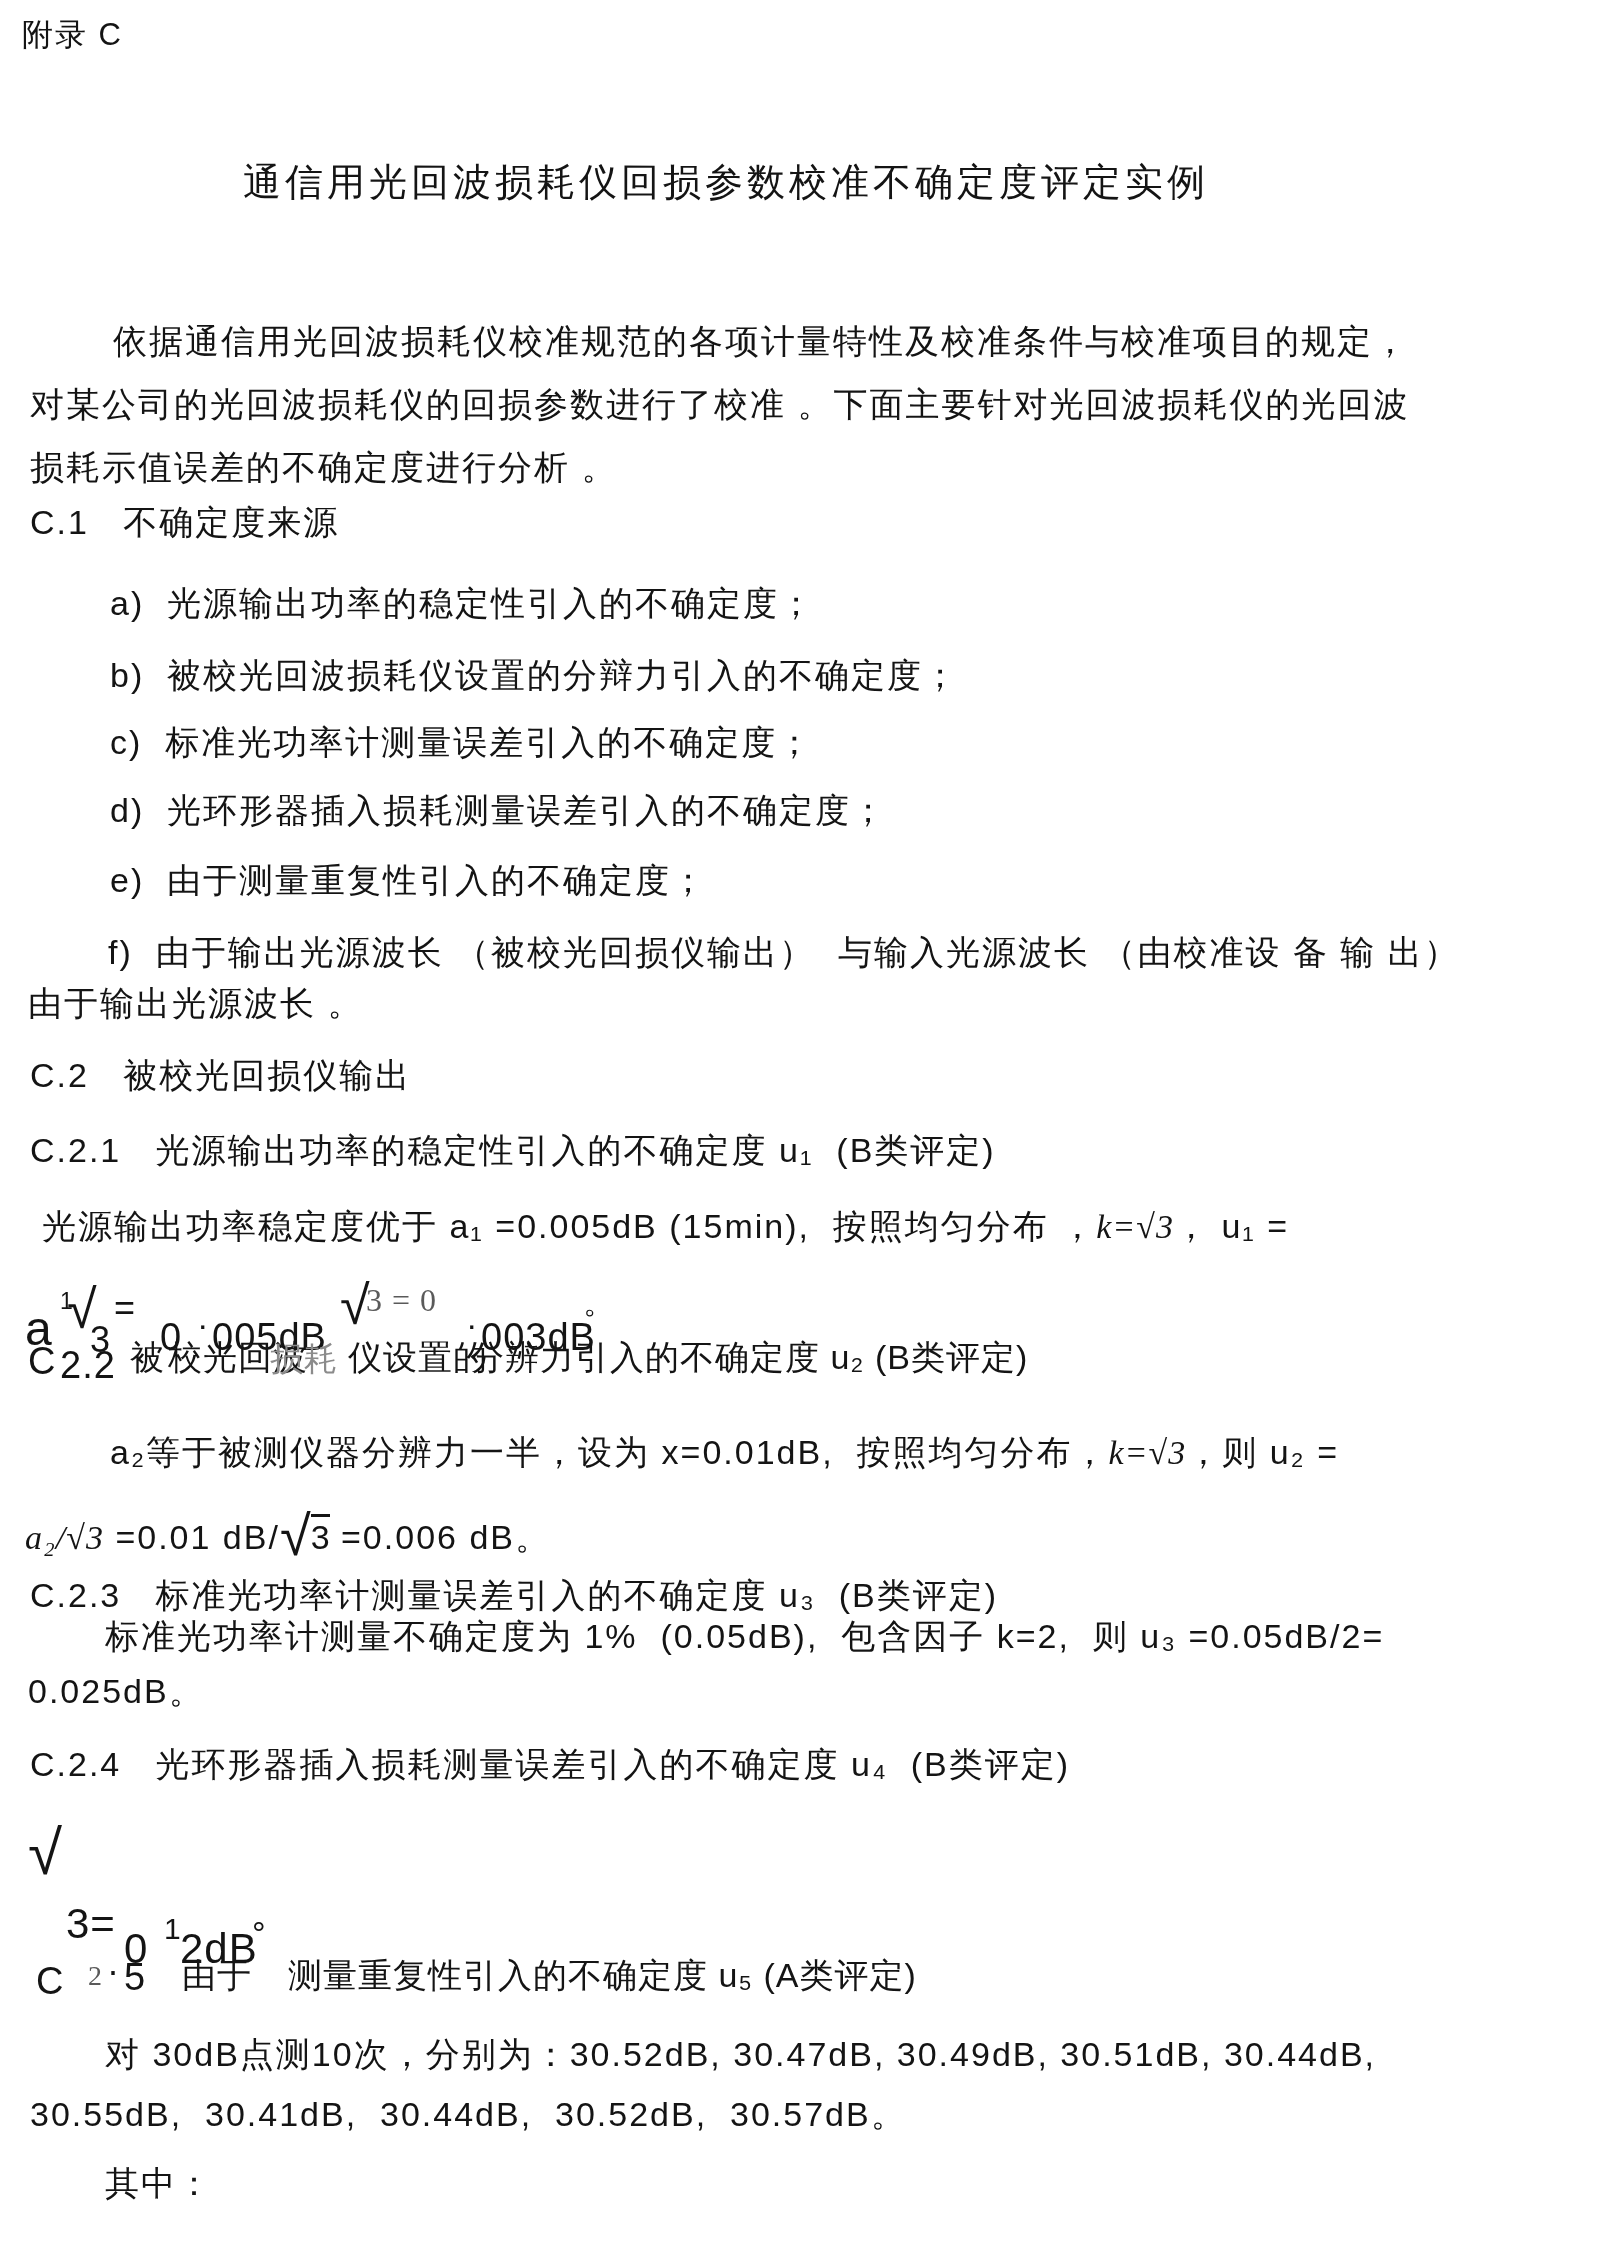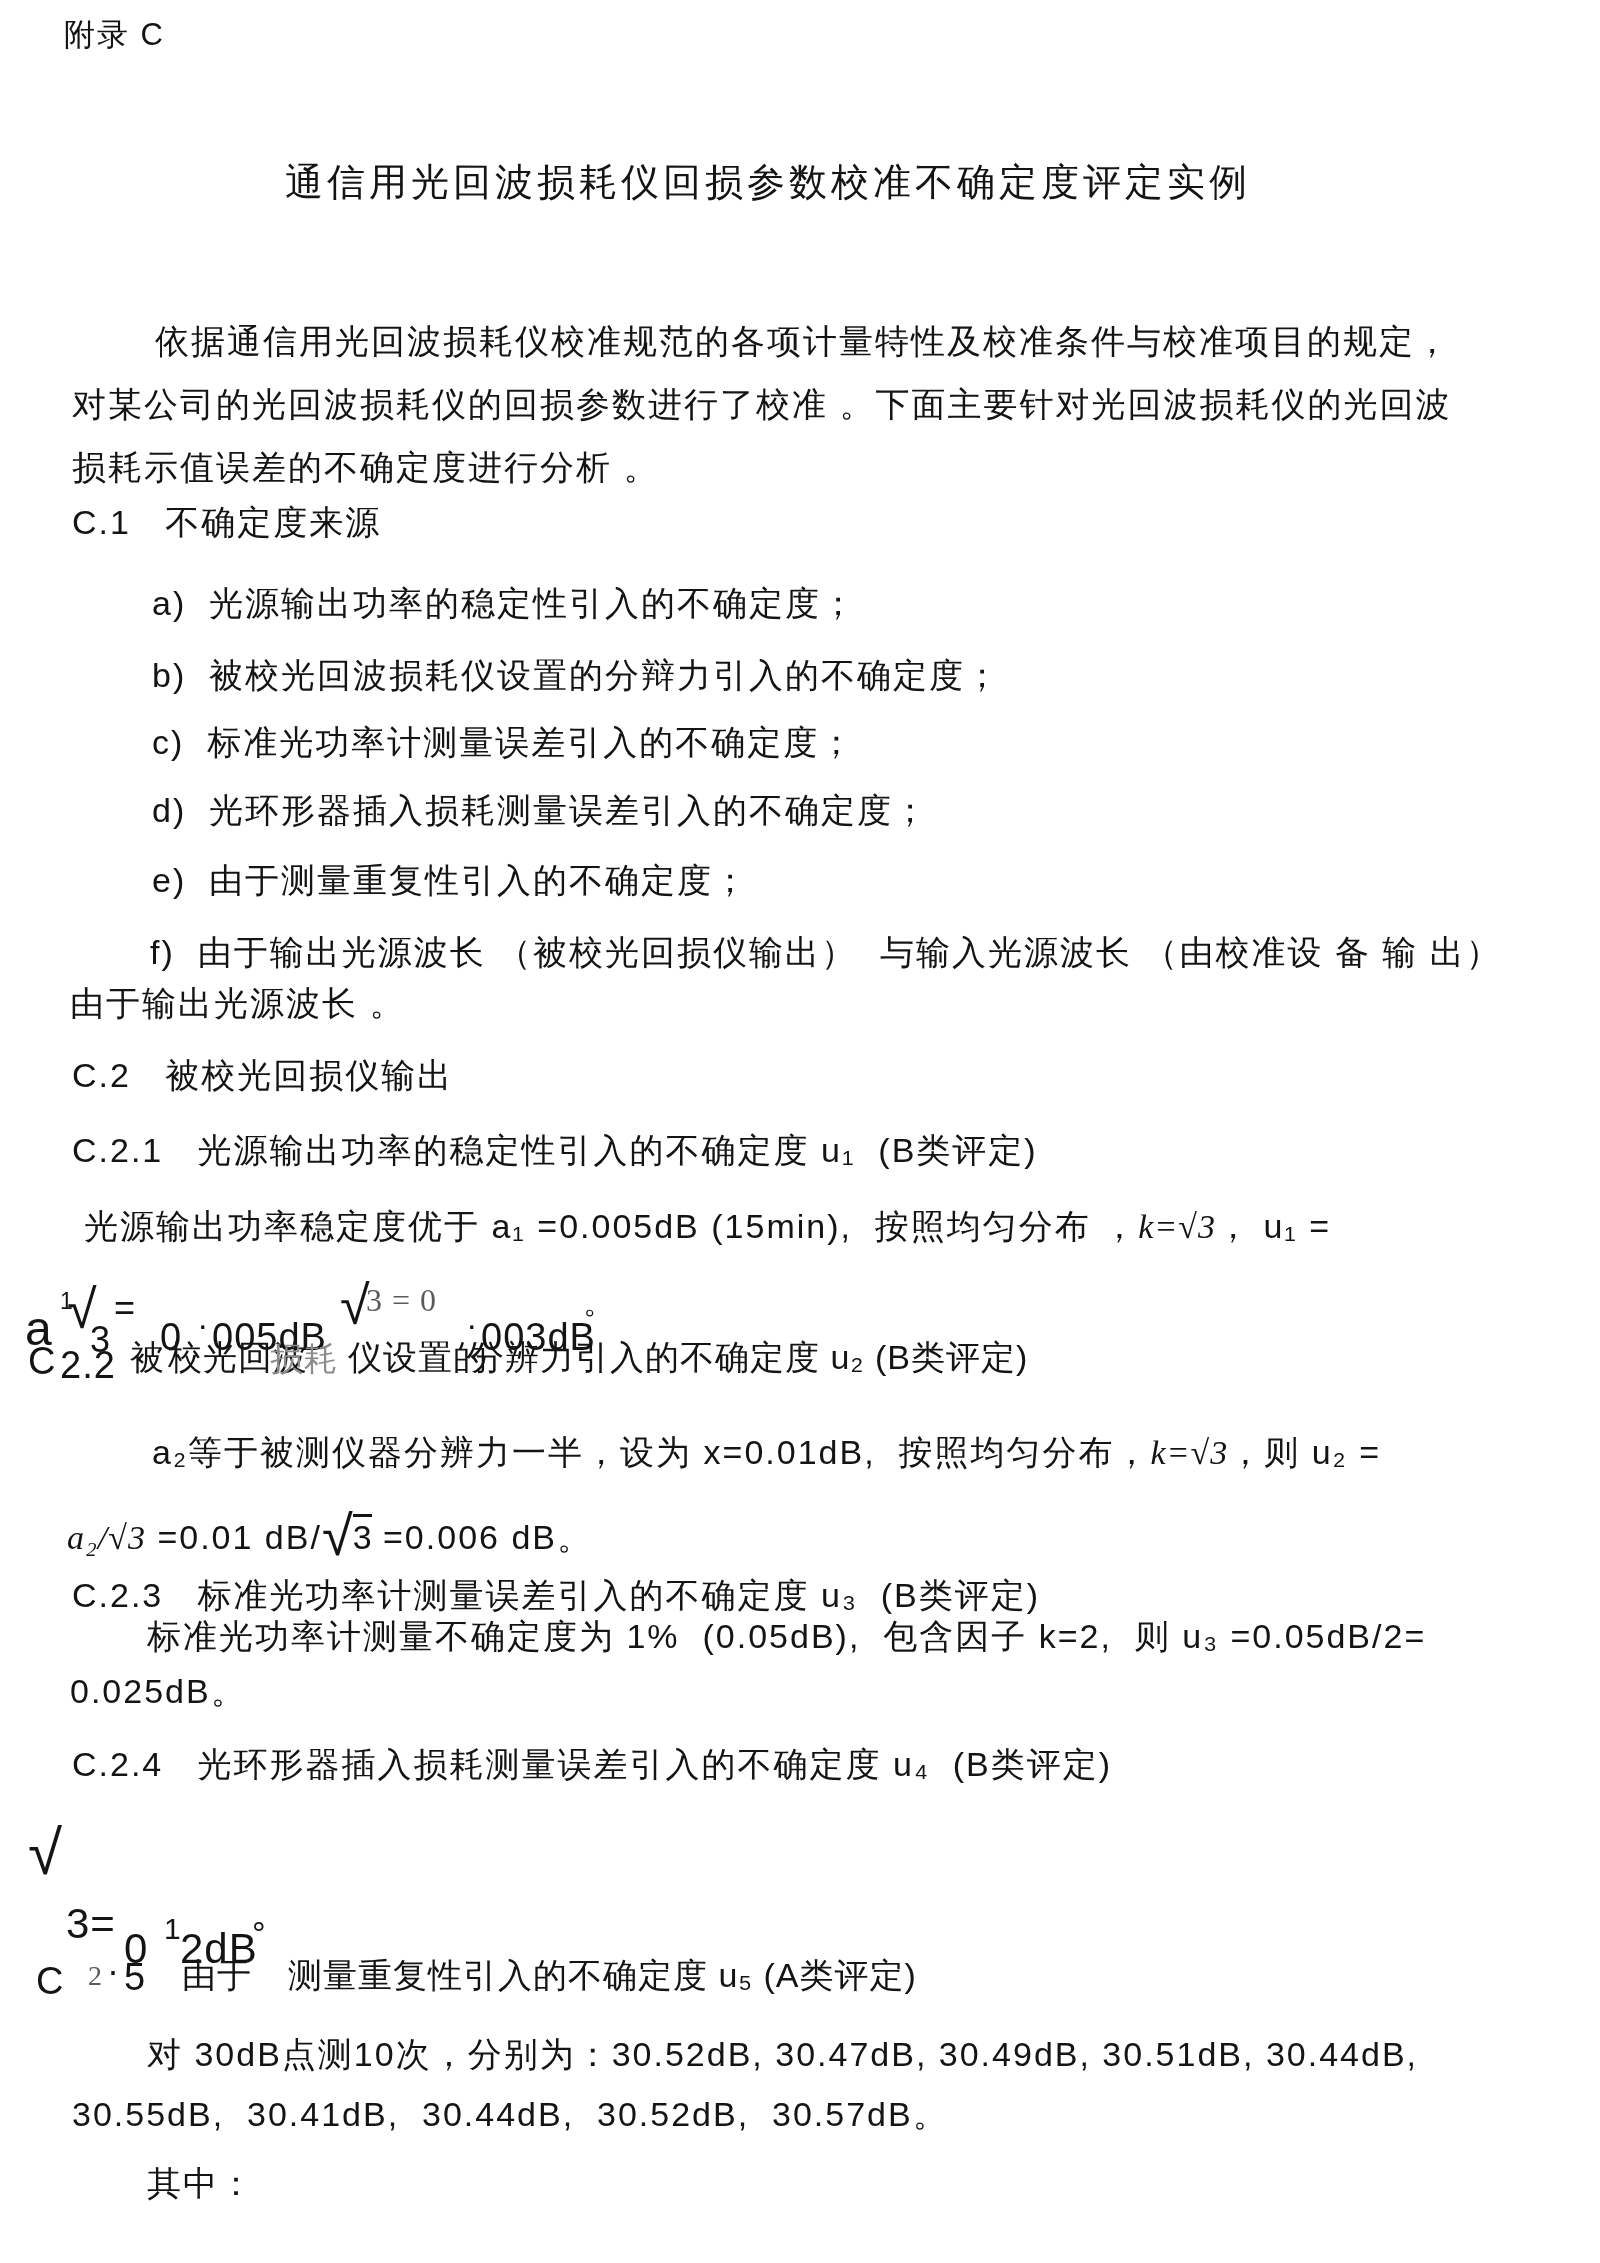--- a/index.html
+++ b/index.html
@@ -1,20 +1,20 @@
 <!DOCTYPE html>
 <html><head>
 <meta charset="utf-8">
 <style>
   html,body{margin:0;padding:0;background:#ffffff;}
   .page{
     position:relative;width:1600px;height:2263px;background:#ffffff;
     color:#141414;font-family:"Liberation Sans",sans-serif;overflow:hidden;
   }
-  .ln{position:absolute;white-space:pre;font-size:34px;letter-spacing:2px;line-height:1.2;margin-left:42px;}
+  .ln{position:absolute;white-space:pre;font-size:34px;letter-spacing:2px;line-height:1.2;}
   .fs30{font-size:31px;}
   .title{font-size:38px;letter-spacing:4px;}
   .math{font-family:"Liberation Serif",serif;font-style:italic;letter-spacing:1px;}
   .mathlight{font-family:"Liberation Serif",serif;color:#5a5a5a;letter-spacing:1px;}
   .gray{color:#8b8b8b;letter-spacing:1px;}
   .bigroot{font-size:56px;line-height:1;vertical-align:-6px;letter-spacing:0;}
   .overbar{border-top:3px solid #141414;padding-top:1px;letter-spacing:0;}
   .frag{position:absolute;white-space:pre;line-height:1;letter-spacing:1px;}
 </style>
 </head>

